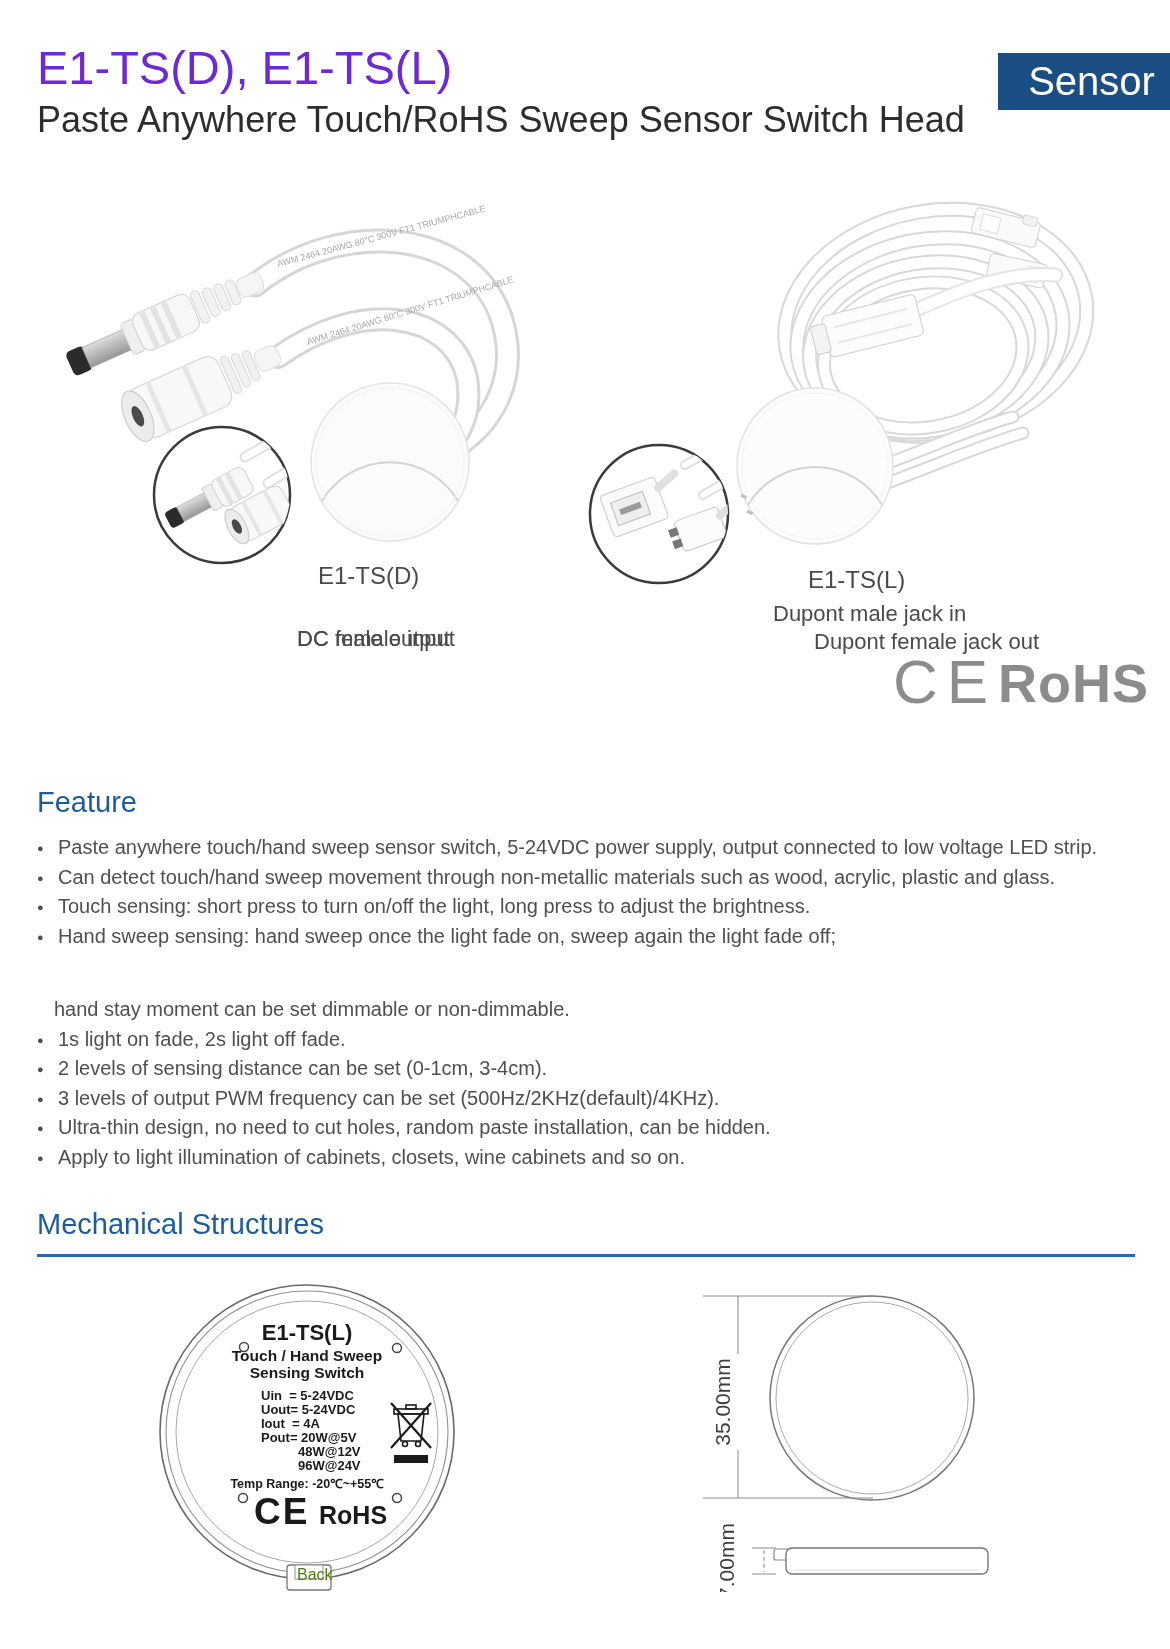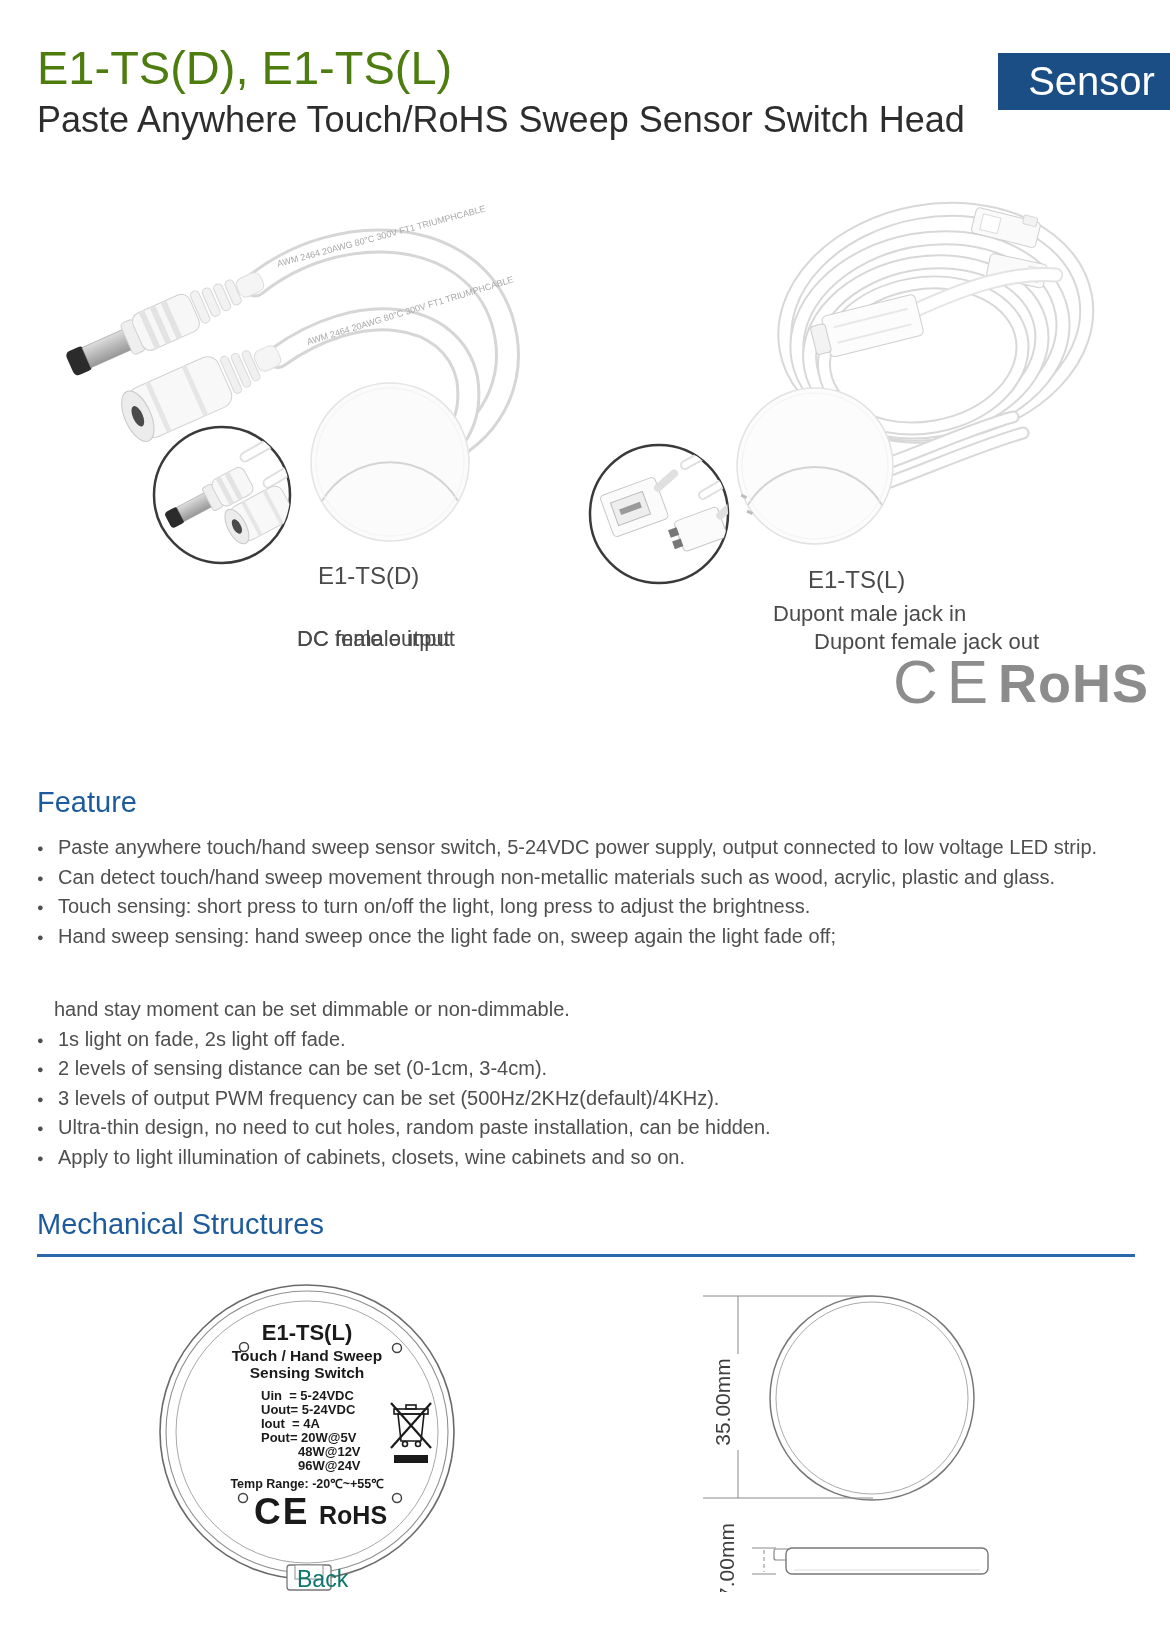--- a/index.html
+++ b/index.html
@@ -1,21 +1,21 @@
 <!DOCTYPE html>
 <html><head>
 <meta charset="utf-8">
 <style>
   html,body{margin:0;padding:0;background:#ffffff;}
   #page{
     position:relative;width:1170px;height:1649px;background:#fff;overflow:hidden;
     font-family:"Liberation Sans", sans-serif;
   }
   .abs{position:absolute;}
-  .doc-title{left:37px;top:40px;font-size:47px;color:#4d7c0f;letter-spacing:0px;}
+  .doc-title{left:37px;top:40px;font-size:47px;color:#6d28d9;letter-spacing:0px;}
   .doc-subtitle{left:37px;top:99px;font-size:36px;color:#2d2d2d;}
   .badge{
     left:998px;top:53px;width:187px;height:57px;background:#1a4e85;color:#ffffff;
     font-size:40px;display:flex;align-items:center;justify-content:center;
   }
   .caption-name{font-size:24px;color:#4a4a4a;}
   .caption-line{font-size:22px;color:#4a4a4a;}
   .mark-ce{left:893px;top:646px;font-size:62px;color:#8c8c8c;letter-spacing:9px;font-weight:400;}
   .mark-rohs{left:998px;top:652px;font-size:54px;color:#8c8c8c;font-weight:700;letter-spacing:1px;}
   .section-heading{font-size:29px;color:#1d5b9d;}
@@ -23,21 +23,21 @@
   .feature-list li{
     position:relative;padding-left:21px;line-height:29.5px;font-size:20px;color:#4f4f4f;
     white-space:nowrap;
   }
   .feature-list li::before{
     content:"\25CF";position:absolute;left:0;top:1px;font-size:11px;color:#4f4f4f;
   }
   .feature-list li.cont{padding-left:17px;margin-top:44px;}
   .feature-list li.cont::before{content:none;}
   .blue-rule{left:37px;top:1254px;width:1098px;height:3px;background:#2a67ab;}
-  .back-label{left:297px;top:1566px;font-size:23px;color:#0f766e;}
+  .back-label{left:297px;top:1566px;font-size:16px;color:#4d7c0f;}
   svg text{font-family:"Liberation Sans", sans-serif;}
   .lblB{font-weight:bold;fill:#1a1a1a;}
   .dimT{fill:#3d3d3d;font-size:21px;}
 </style>
 </head>
 <body>
 
 <div id="page">
 
   <div class="abs doc-title">E1-TS(D), E1-TS(L)</div>

